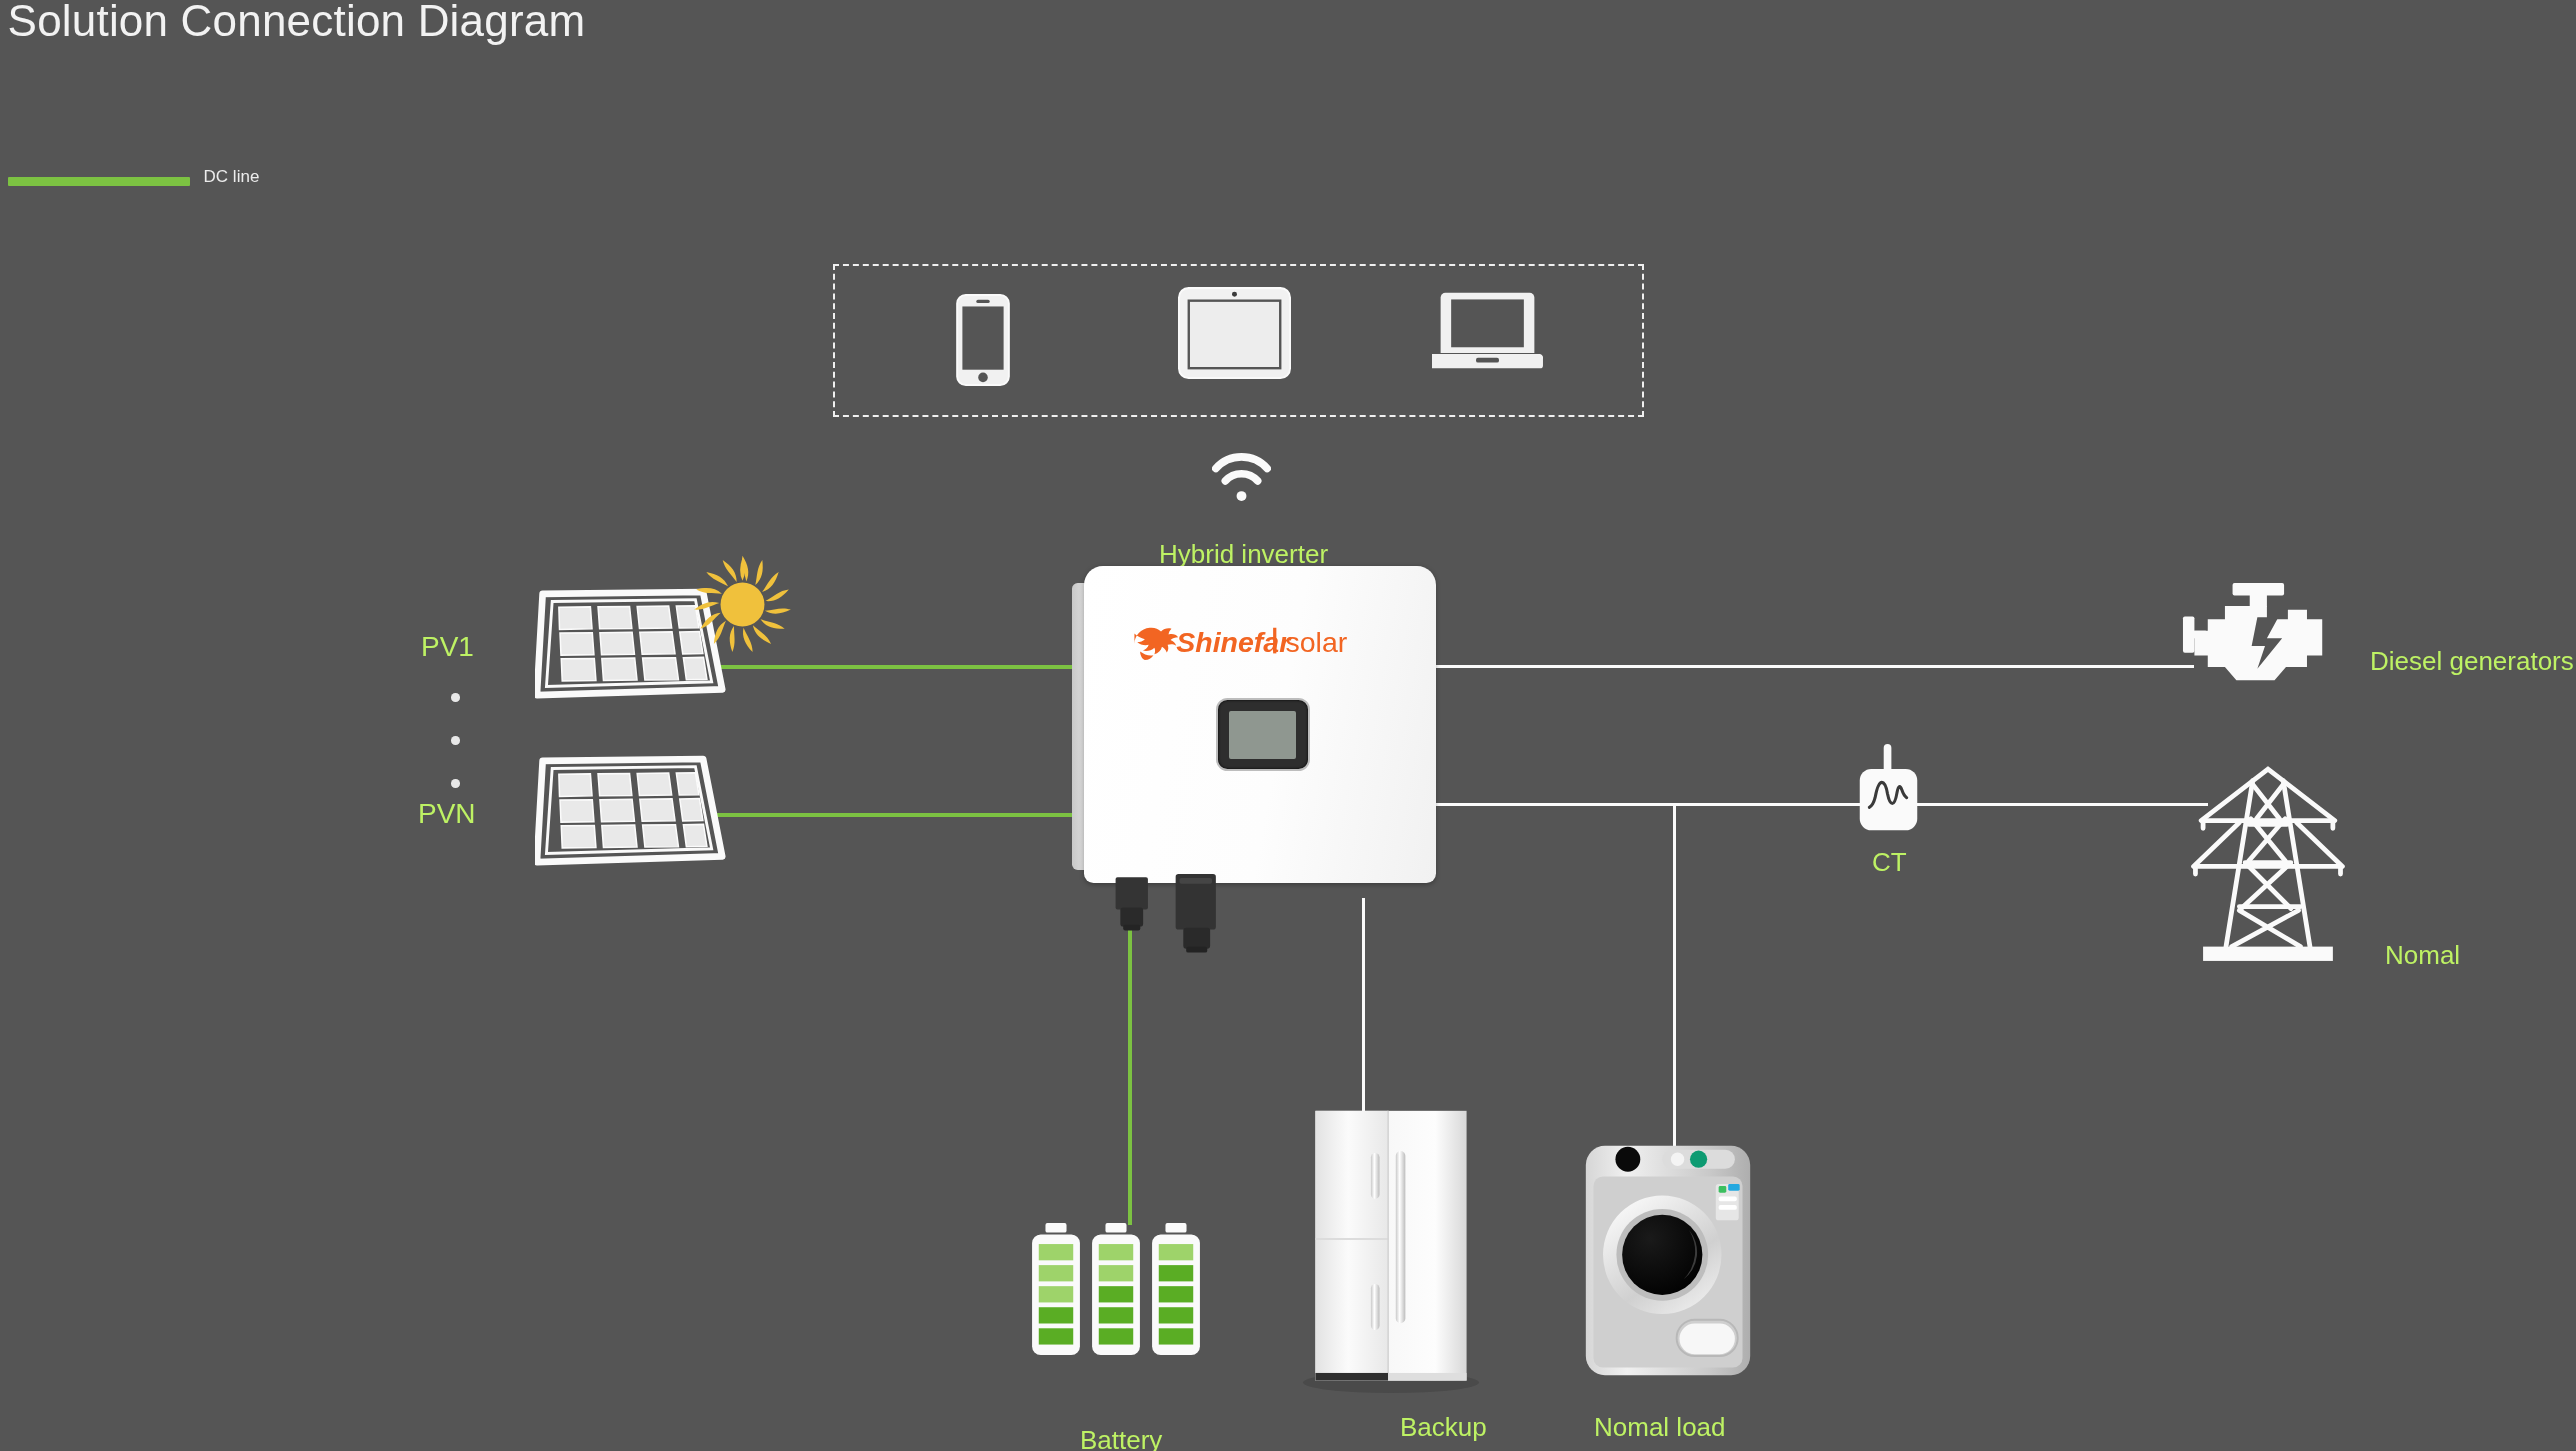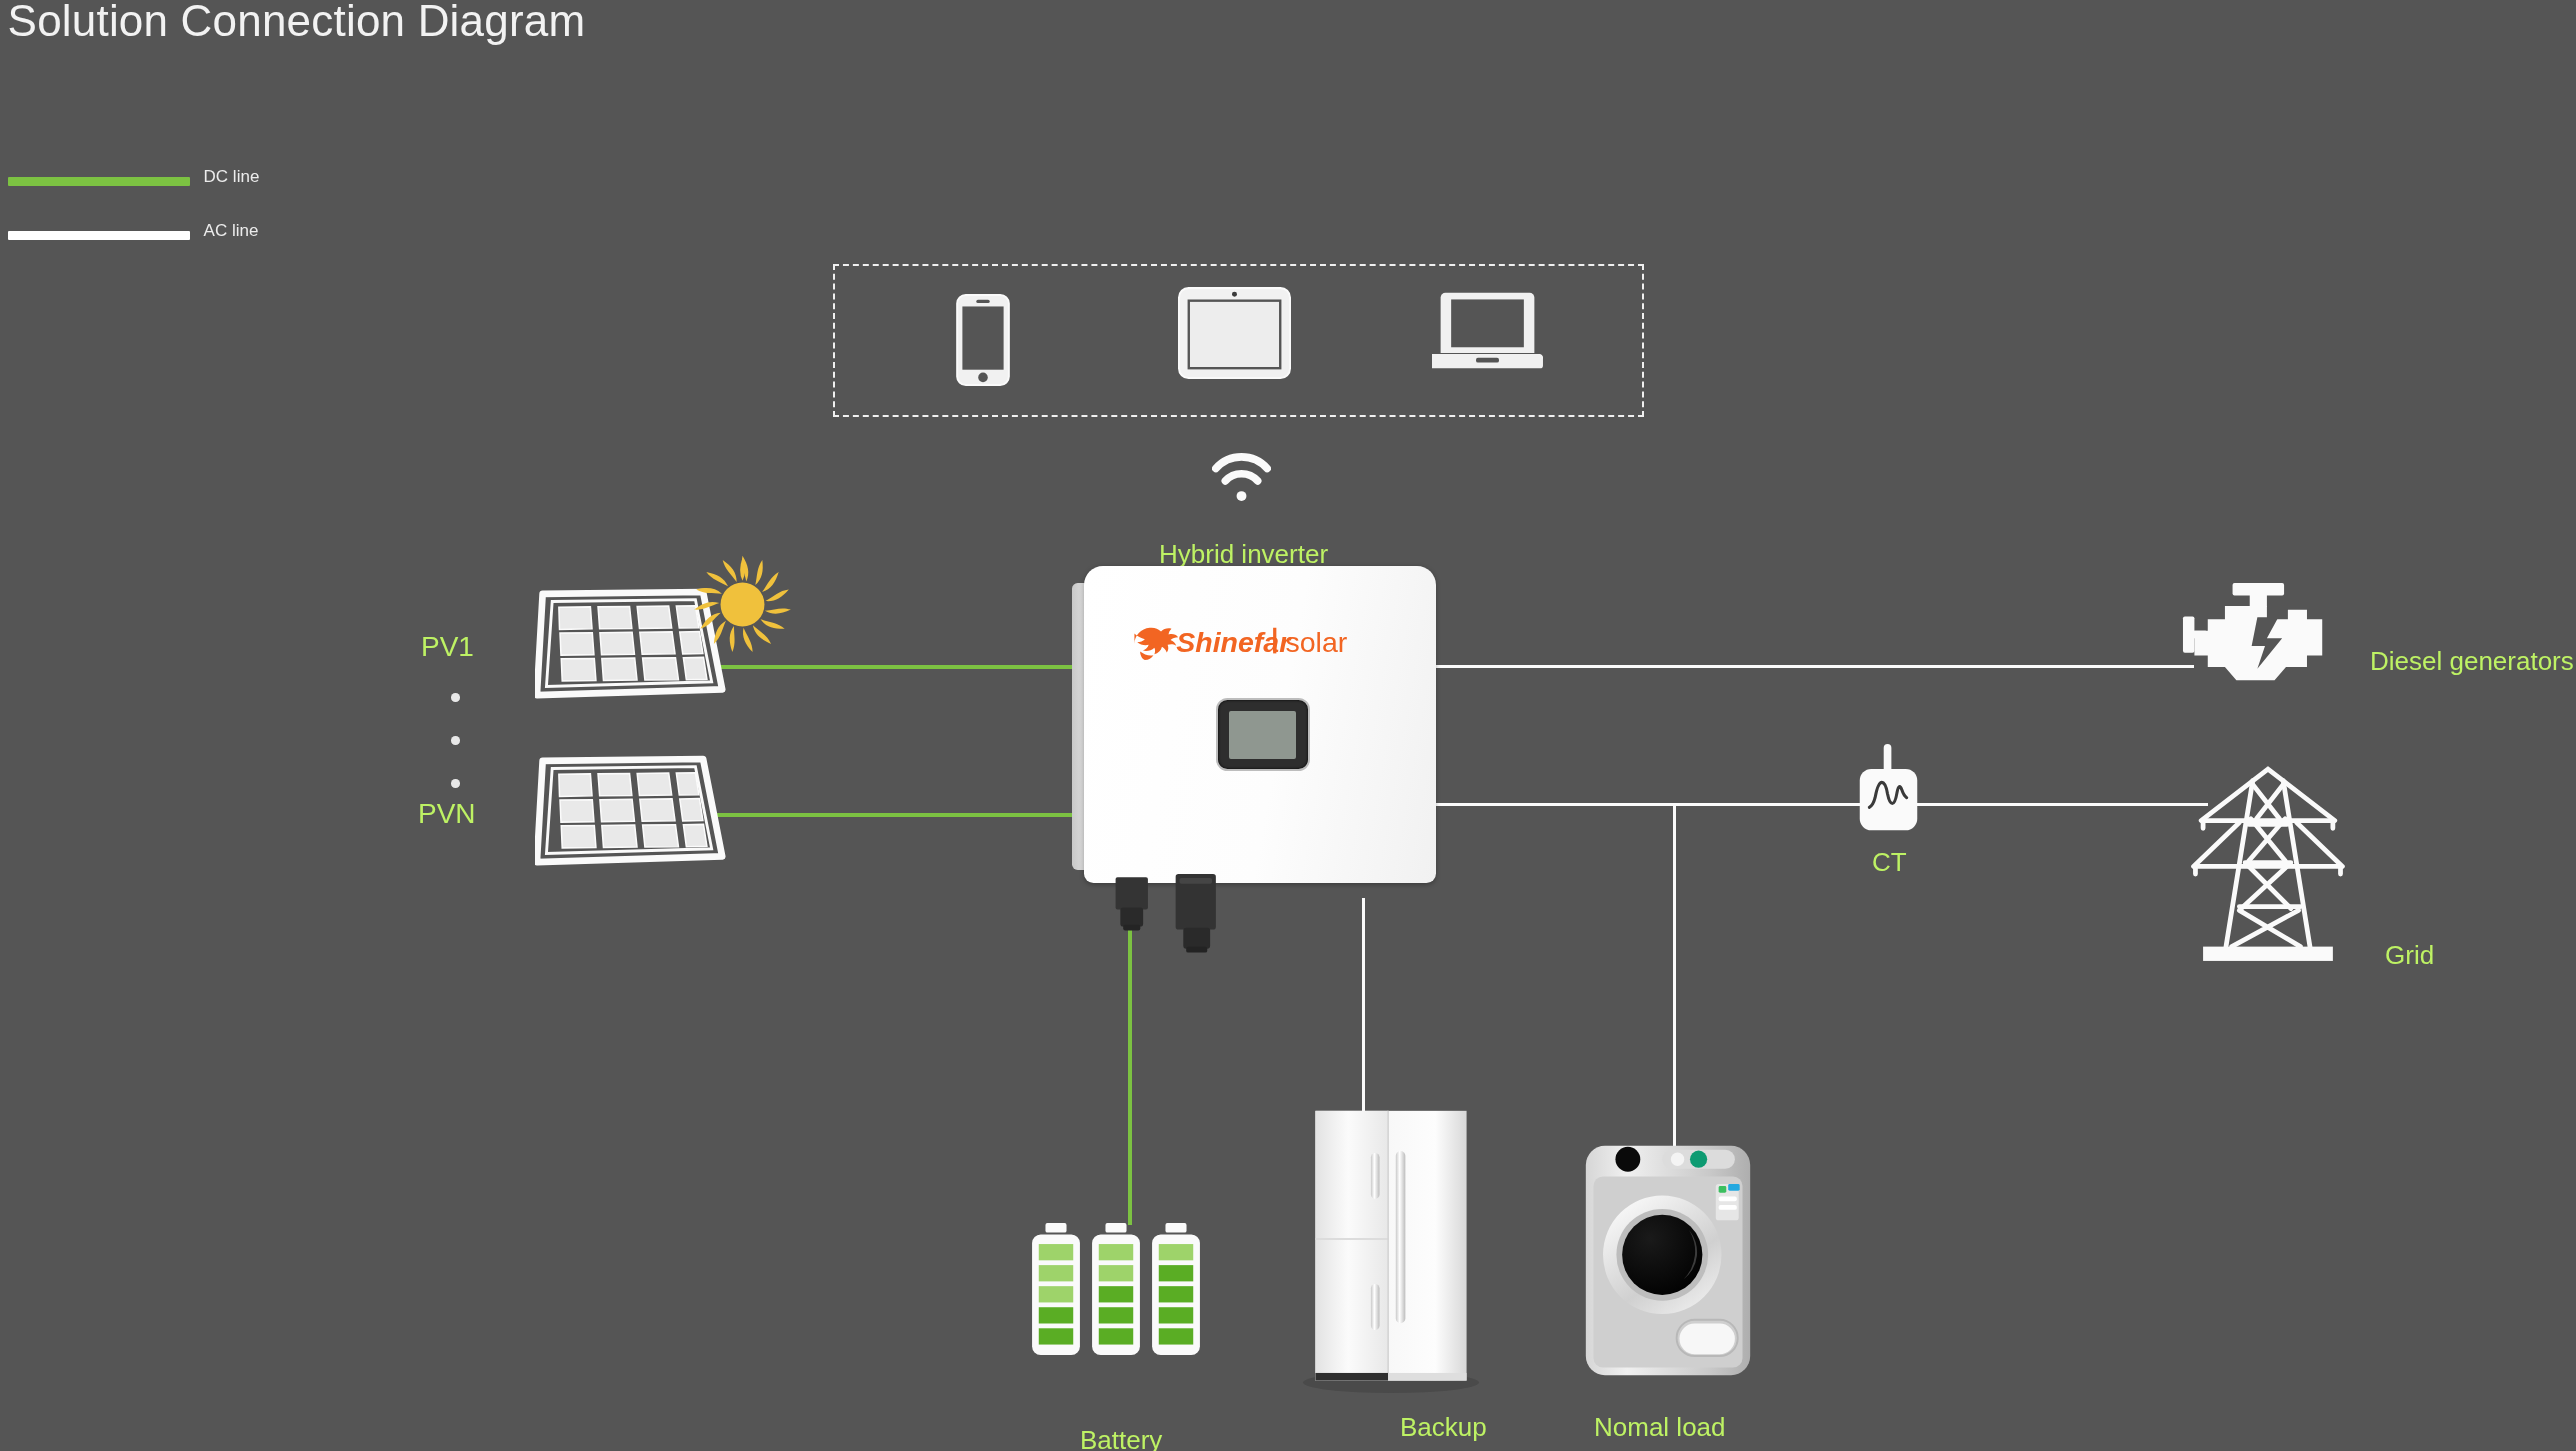--- a/index.html
+++ b/index.html
@@ -108,24 +108,20 @@
 </style>
 </head>
 <body>
 
 <div class="abs" id="page-title">Solution Connection Diagram</div>
 
 <div class="abs" id="legend">
   <div class="legend-row">
     <div class="legend-swatch" style="background:#7cc242;"></div>
     <div class="legend-label">DC line</div>
-  </div>
-  <div class="legend-row">
-    <div class="legend-swatch" style="background:#ffffff;"></div>
-    <div class="legend-label">AC line</div>
   </div>
 </div>
 
 <div class="abs" id="device-box"></div>
 
 <svg class="abs" id="phone-icon" viewBox="0 0 56 96">
   <rect x="1" y="1" width="54" height="94" rx="9" fill="#f1f1f1" stroke="#fafafa" stroke-width="2"></rect>
   <rect x="6.5" y="13" width="43" height="66" fill="#555555"></rect>
   <rect x="21" y="6" width="14" height="3.4" rx="1.7" fill="#555555"></rect>
   <circle cx="28" cy="87" r="5" fill="#555555"></circle>
@@ -405,14 +401,14 @@
 
     <path d="M72 20 L100 56 M104 20 L76 56"></path>
     <path d="M70 56 L106 100 M106 56 L68 100"></path>
     <path d="M66 104 L112 150 M110 104 L60 150"></path>
     <path d="M58 152 L122 190 M120 152 L50 190"></path>
 
     <path d="M68 62 L108 62 M64 102 L112 102 M58 148 L122 148"></path>
   </g>
   <rect x="20" y="190" width="136" height="15" fill="#fafafa"></rect>
 </svg>
-<div class="abs node-label" id="label-grid">Grid</div>
+<div class="abs node-label" id="label-grid">Nomal</div>
 
 
 </body></html>

